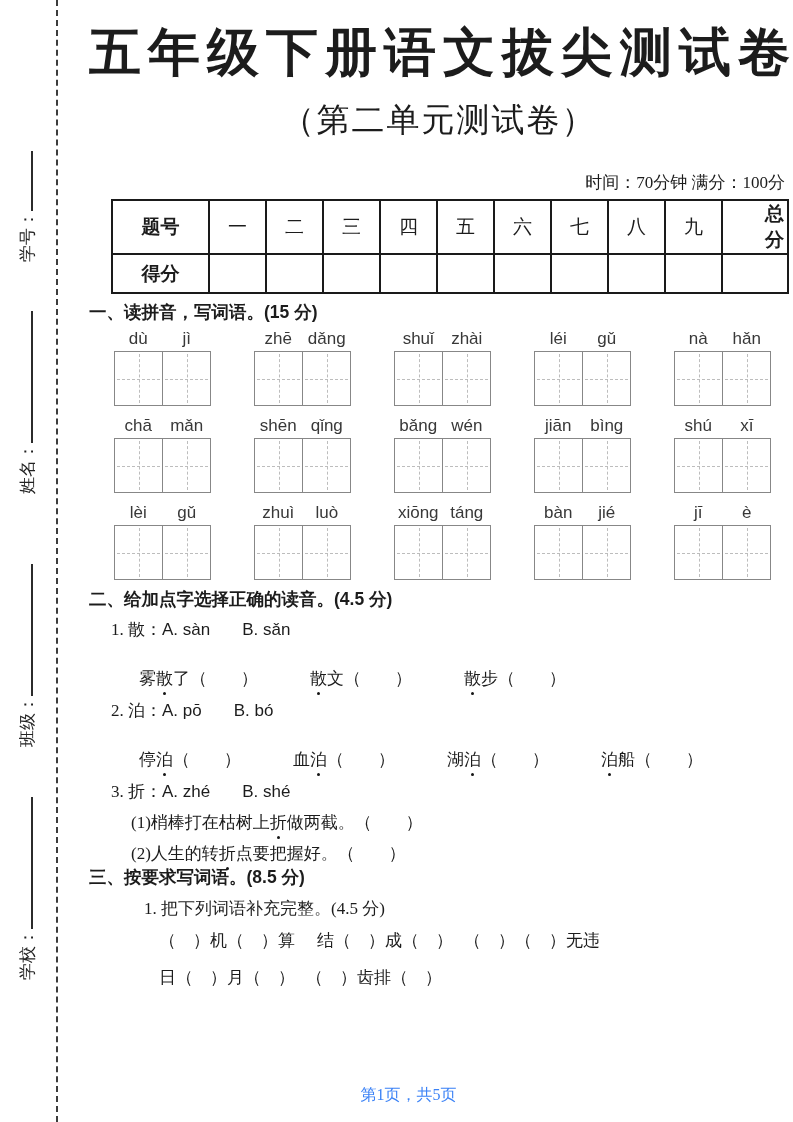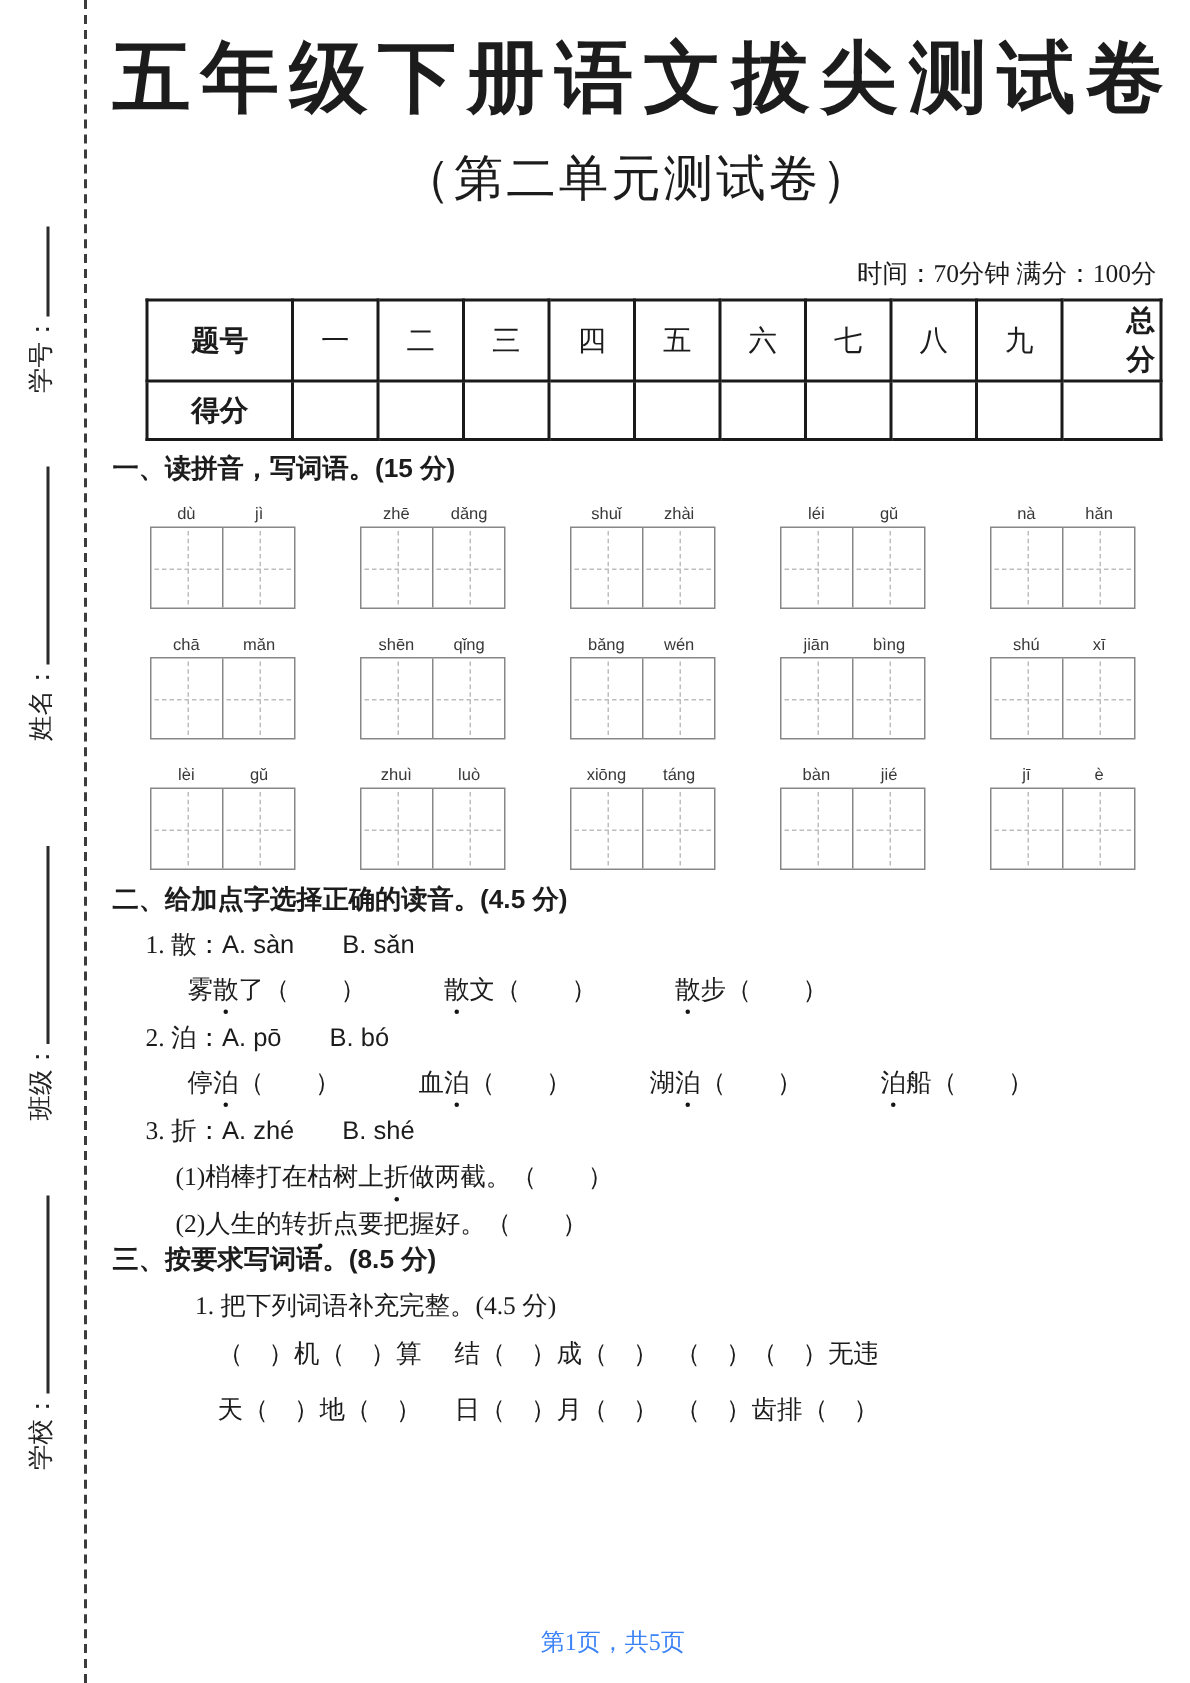--- a/index.html
+++ b/index.html
@@ -20,21 +20,21 @@
   
   .side-field {
     position: absolute; left: 15px;
     transform: rotate(-90deg); transform-origin: 0 0;
     white-space: nowrap; font-size: 17px; color:#222;
   }
   .side-blank { display:inline-block; height: 1.05em; border-bottom: 2px solid #2b2b2b; }
   .side-blank.short { width: 60px; }
   .side-blank.long  { width: 132px; }
 
-  .main { position: absolute; left: 75px; top: 0; width: 700px; }
+  .main { position: absolute; left: 89px; top: 0; width: 700px; }
 
   .title {
     margin: 20px 0 0 0; text-align: center;
     font-size: 52px; font-weight: 600; letter-spacing: 7px;
     line-height: 65px; white-space: nowrap;
   }
   .subtitle {
     margin: 14px 0 0 0; text-align: center;
     font-size: 33px; font-weight: 400; letter-spacing: 2px; line-height: 43px;
   }
@@ -55,39 +55,39 @@
   .sec-head.s1 { margin-top: 7px; }
   .sec-head.s2 { margin-top: 8px; }
   .sec-head.s3 { margin-top: 0; }
 
   .pin-row { display: flex; gap: 43px; margin-left: 25px; }
   .pin-row.r1 { margin-top: 4px; }
   .pin-row.r2, .pin-row.r3 { margin-top: 8px; }
   .group { width: 97px; }
   .py-pair {
     display: flex; height: 24px; align-items: flex-end; padding-bottom: 2px;
-    font-family: "Liberation Sans", sans-serif; font-size: 11px; color: #383838;
+    font-family: "Liberation Sans", sans-serif; font-size: 17px; color: #383838;
   }
   .py-pair span { flex: 1; text-align: center; }
   .grid { display: flex; height: 55px; border: 1.5px solid #878787; background:#fff; }
   .cellx { flex: 1; position: relative; }
   .cellx + .cellx { border-left: 1.5px solid #878787; }
   .cellx::before {
     content: ""; position: absolute; left: 50%; top: 2px; bottom: 2px;
     border-left: 1px dashed #bdbdbd;
   }
   .cellx::after {
     content: ""; position: absolute; top: 50%; left: 2px; right: 2px;
     border-top: 1px dashed #bdbdbd;
   }
 
   .stem { margin: 8px 0 0 22px; font-size: 17px; line-height: 24px; }
   .stem .opt { font-family: "Liberation Sans", sans-serif; }
   .stem .opt.b { margin-left: 32px; }
-  .words { display: flex; margin: 6px 0 0 50px; font-size: 17px; line-height: 24px; }
+  .words { display: flex; margin: 25px 0 0 50px; font-size: 17px; line-height: 24px; }
   .words .word { margin-right: 52px; white-space: nowrap; }
   .sentence { margin: 7px 0 0 42px; font-size: 17px; line-height: 24px; }
   .dotted { position: relative; display: inline-block; }
   .dotted::after {
     content: ""; position: absolute; left: 50%; bottom: -4px;
     width: 3.5px; height: 3.5px; margin-left: -1.75px;
     border-radius: 50%; background: #151515;
   }
   .sub-item { margin: 9px 0 0 55px; font-size: 17px; line-height: 24px; }
   .fill-row { display: flex; margin: 7px 0 0 70px; font-size: 17px; line-height: 26px; }
@@ -351,21 +351,20 @@
 
     <div class="sec-head s3">三、按要求写词语。(8.5 分)</div>
     <div class="sub-item">1. 把下列词语补充完整。(4.5 分)</div>
 
     <div class="fill-row r1">
       <span class="fr1">（　）机（　）算</span>
       <span class="fr2">结（　）成（　）</span>
       <span class="fr3">（　）（　）无违</span>
     </div>
     <div class="fill-row r2">
-      <span class="fr1">天（　）地（　）</span>
       <span class="fr2">日（　）月（　）</span>
       <span class="fr3">（　）齿排（　）</span>
     </div>
 
   </div>
 
   <div class="footer">第1页，共5页</div>
 
 </div>
 

